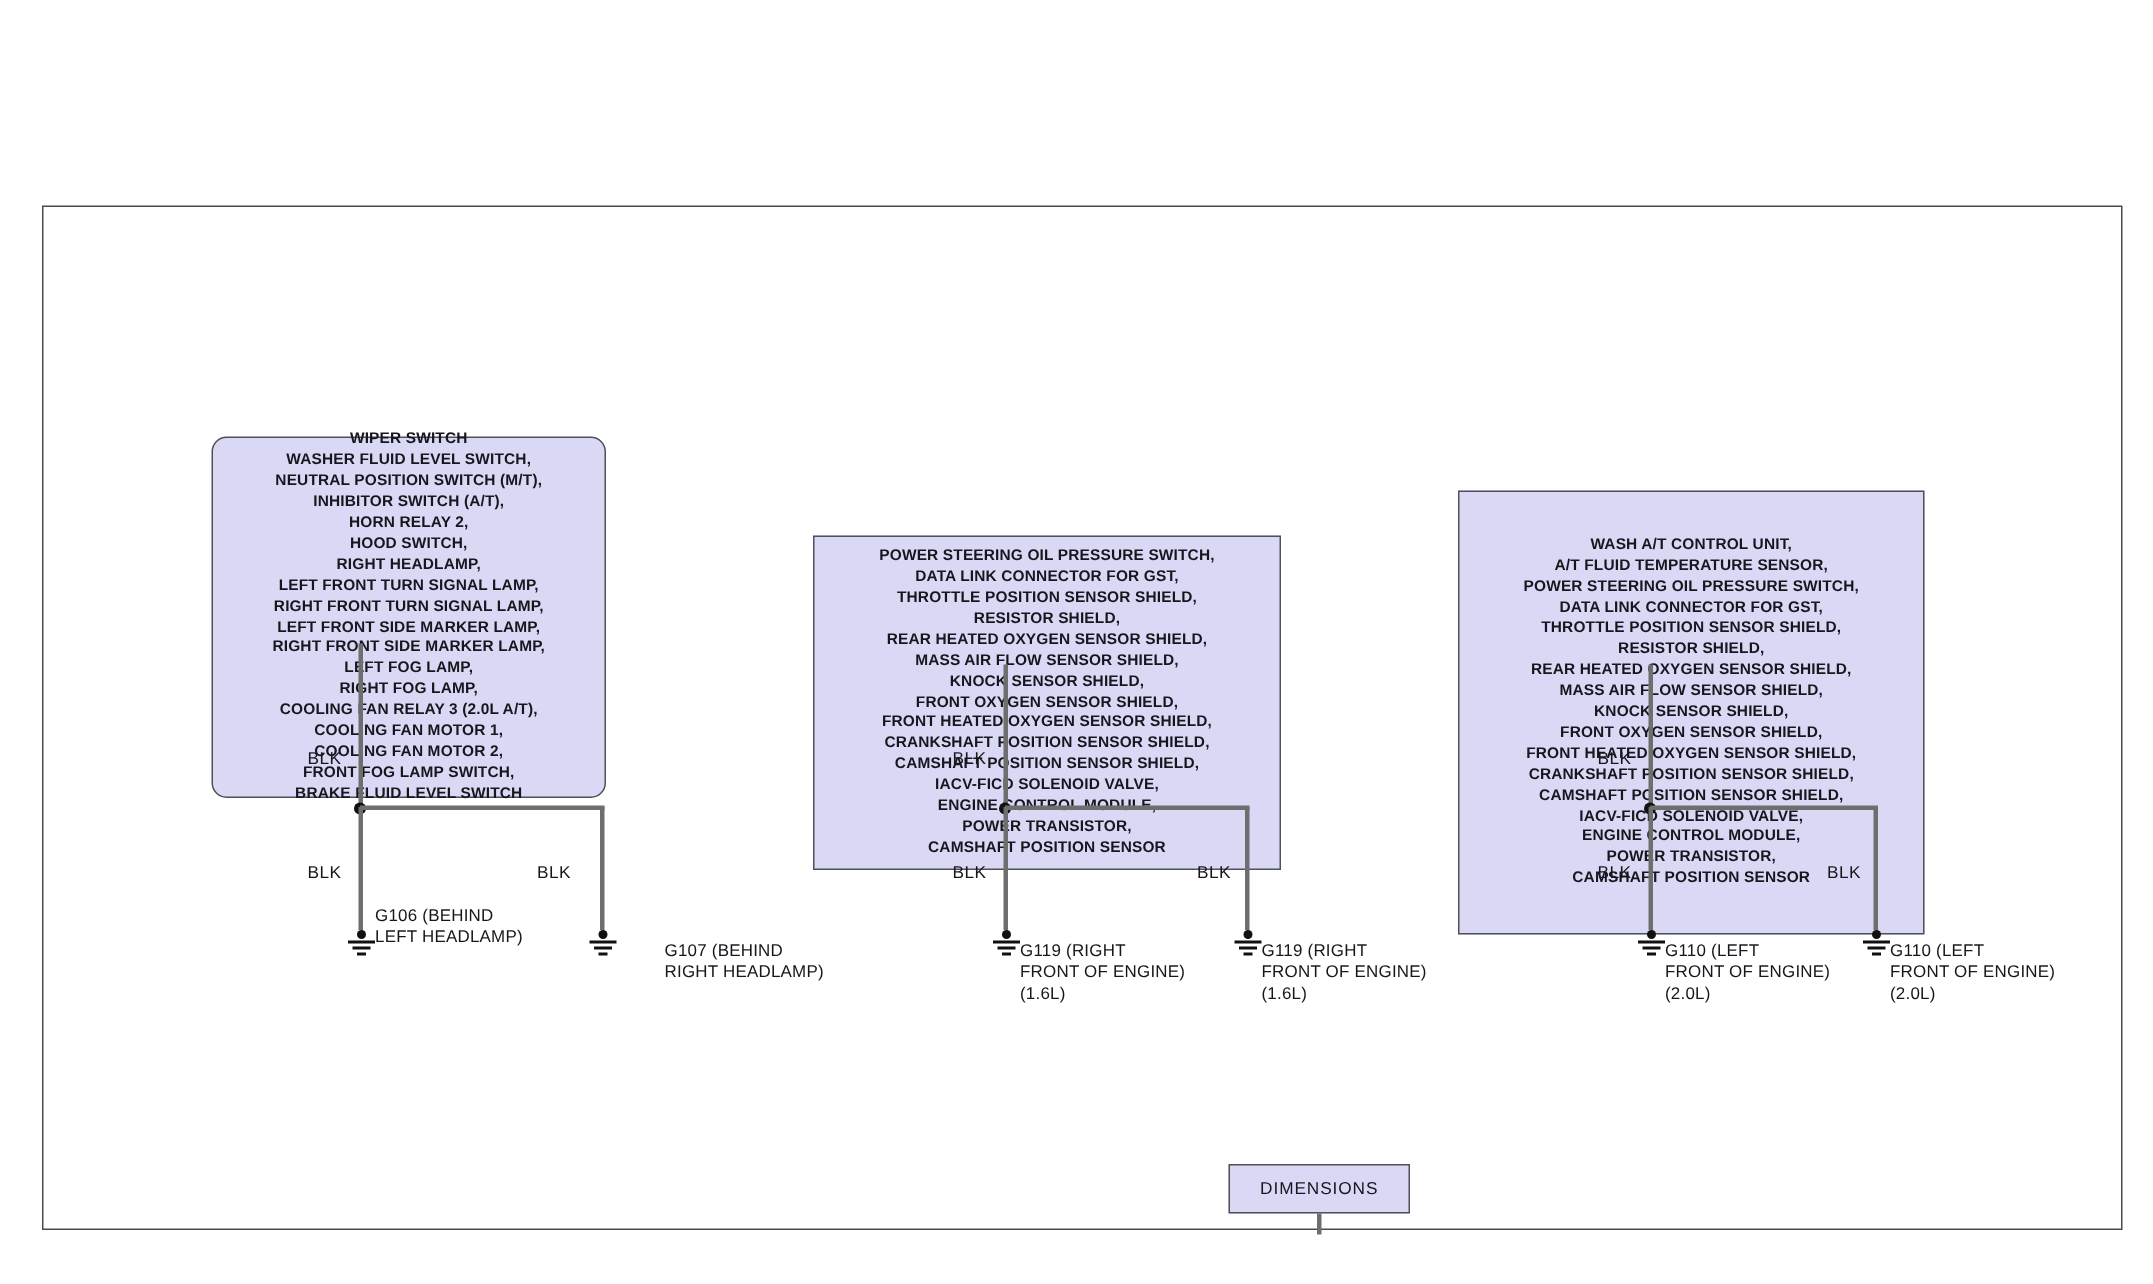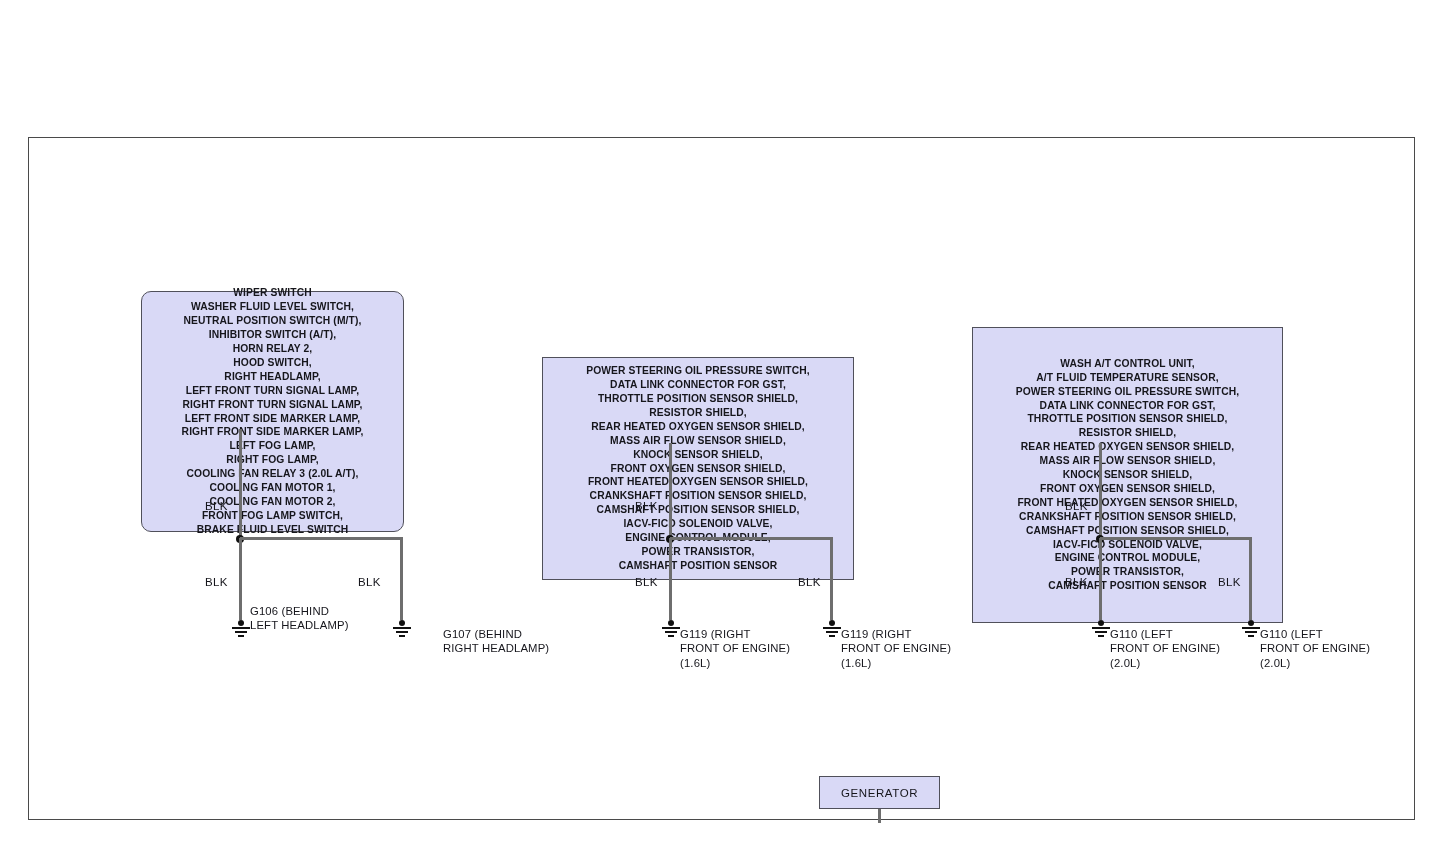--- a/index.html
+++ b/index.html
@@ -318,18 +318,18 @@
         <span class="gbar2"></span>
         <span class="gbar3"></span>
     </div>
     <div class="ground-label" style="left:1231px; top:489px;">G110  (LEFT
 FRONT OF ENGINE)
 (2.0L)</div>
 
   </div>
 
   <div id="gen-box">
-    <span id="gen-label">GENERATOR</span>
+    <span id="gen-label">DIMENSIONS</span>
   </div>
   <div class="wire-v" style="left:878px; top:809px; height:14px;"></div>
 
 
 </div>
 
 </body></html>

